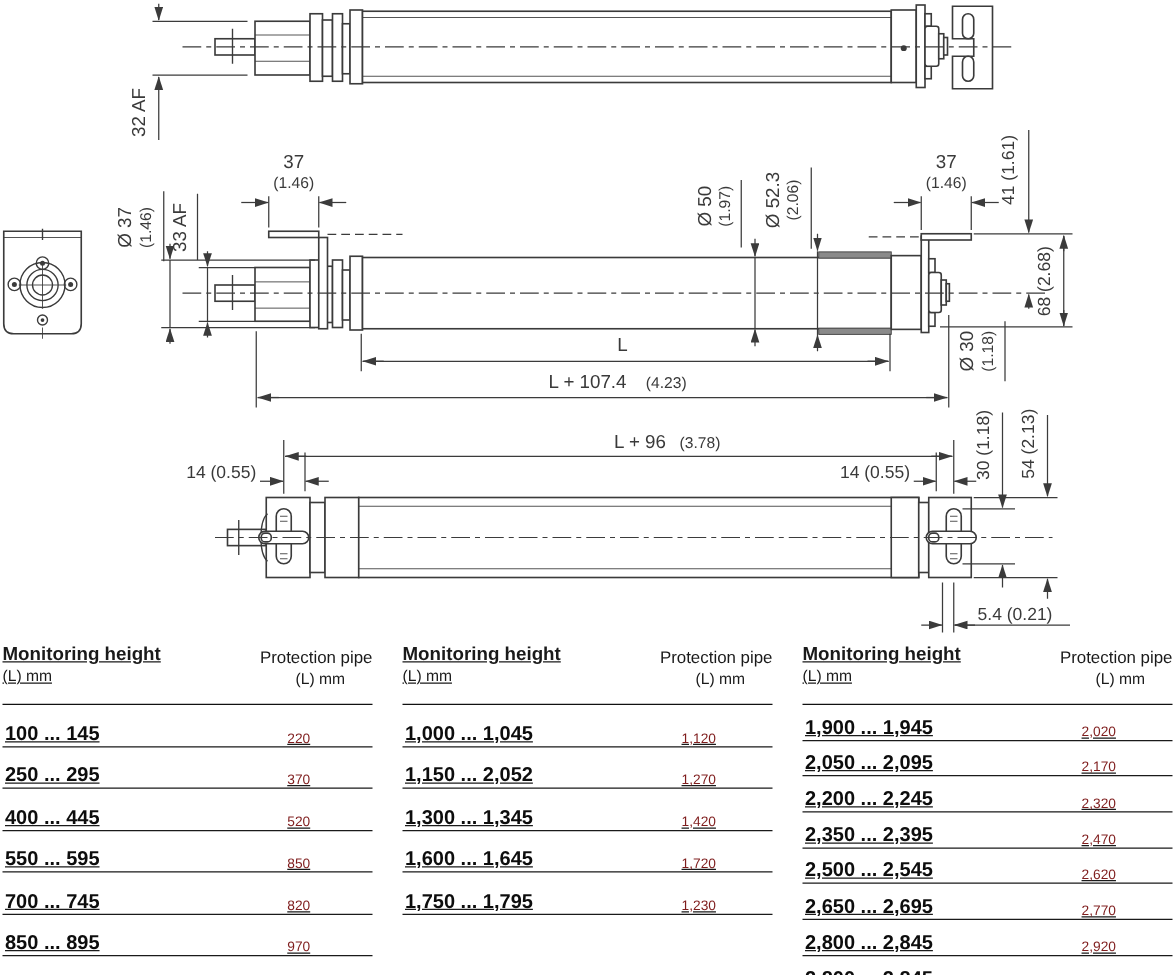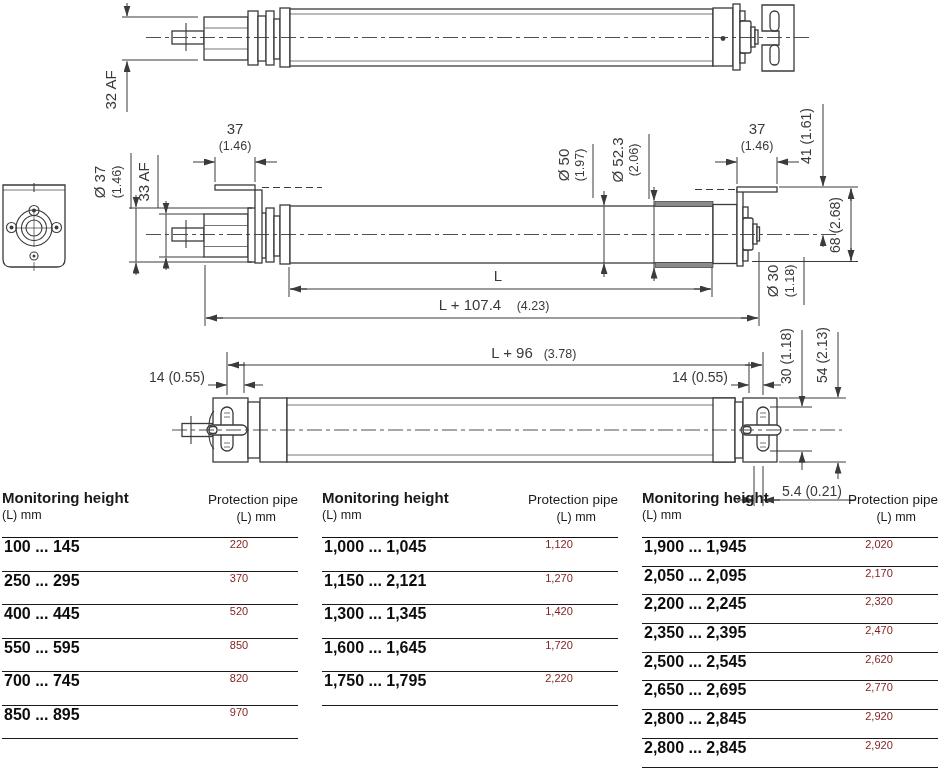--- a/index.html
+++ b/index.html
@@ -11,28 +11,28 @@
   .t13{font-size:12.5px;}
   .o  {fill:#fff;stroke:#3b3b3b;stroke-width:1.3;}
   .o2 {fill:none;stroke:#3b3b3b;stroke-width:1.1;}
   .hl {stroke:#3b3b3b;stroke-width:0.7;fill:none;}
   .dl {stroke:#3b3b3b;stroke-width:1;fill:none;}
   .dash{stroke:#3b3b3b;stroke-width:1;fill:none;stroke-dasharray:7 4;}
   .cl {stroke:#3b3b3b;stroke-width:0.9;fill:none;stroke-dasharray:15 4 4 4;}
   .sleeve{fill:#8a8a8a;stroke:#3b3b3b;stroke-width:0.7;}
   .dot{fill:#3b3b3b;stroke:none;}
   
-  .tbl{position:absolute;top:488px;width:296px;}
+  .tbl{position:absolute;top:514px;width:296px;text-decoration:underline;}
   .th{position:relative;height:49px;border-bottom:1.8px solid #111;}
   .t-title{font-weight:bold;font-size:15px;display:block;line-height:19px;}
   .t-sub{font-size:12.5px;display:block;line-height:16px;}
   .thr{position:absolute;right:0;top:3px;text-align:right;}
   .thr .t-sub2{font-size:13.5px;display:block;line-height:18px;margin-left:32px;}
   .thr .t-sub3{font-size:12.5px;display:block;line-height:16px;padding-right:22px;}
-  .row{display:flex;align-items:flex-start;height:32.5px;border-bottom:1.3px solid #1a1a1a;}
+  .row{display:flex;align-items:flex-end;height:32.5px;border-bottom:1.3px solid #1a1a1a;}
   .dense .row{height:27.7px;}
   .c1{flex:1;font-weight:bold;font-size:16px;padding-left:2px;color:#0d0d0d;}
   .c2{width:118px;text-align:center;font-size:11px;color:#7f1d1d;}
 </style>
 </head>
 <body>
 
 <div id="stage">
 
 <svg width="940" height="506" viewBox="0 0 940 506">
@@ -315,34 +315,34 @@
     <div class="thr">
       <span class="t-sub2">Protection pipe</span>
       <span class="t-sub3">(L) mm</span>
     </div>
   </div>
   <div class="row">
         <span class="c1">1,000 ... 1,045</span>
         <span class="c2">1,120</span>
       </div>
   <div class="row">
-        <span class="c1">1,150 ... 2,121</span>
+        <span class="c1">1,150 ... 2,052</span>
         <span class="c2">1,270</span>
       </div>
   <div class="row">
         <span class="c1">1,300 ... 1,345</span>
         <span class="c2">1,420</span>
       </div>
   <div class="row">
         <span class="c1">1,600 ... 1,645</span>
         <span class="c2">1,720</span>
       </div>
   <div class="row">
         <span class="c1">1,750 ... 1,795</span>
-        <span class="c2">2,220</span>
+        <span class="c2">1,230</span>
       </div>
 </div>
 
 
 <div class="tbl dense" style="left:642px">
   <div class="th">
     <span class="t-title">Monitoring height</span>
     <span class="t-sub">(L) mm</span>
     <div class="thr">
       <span class="t-sub2">Protection pipe</span>

